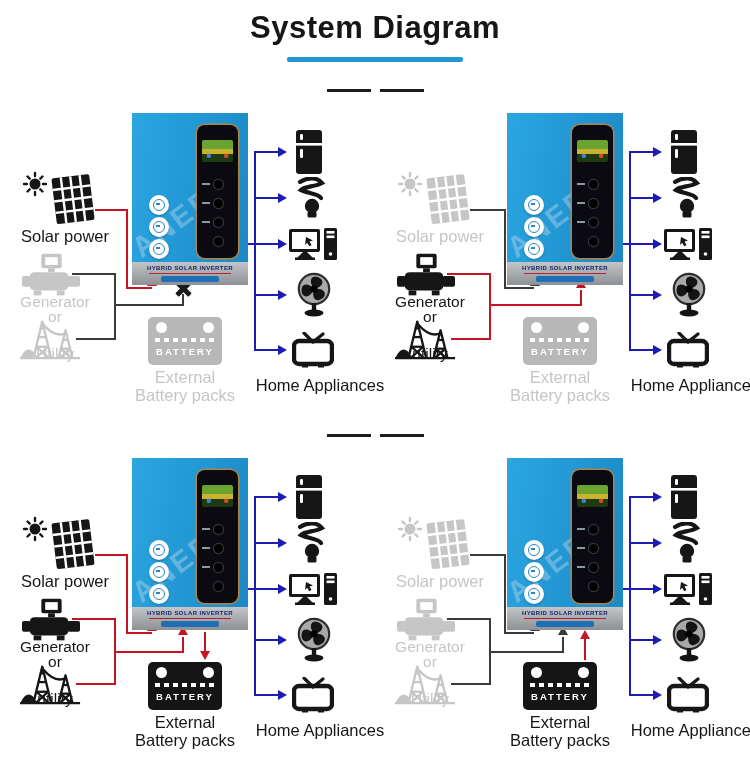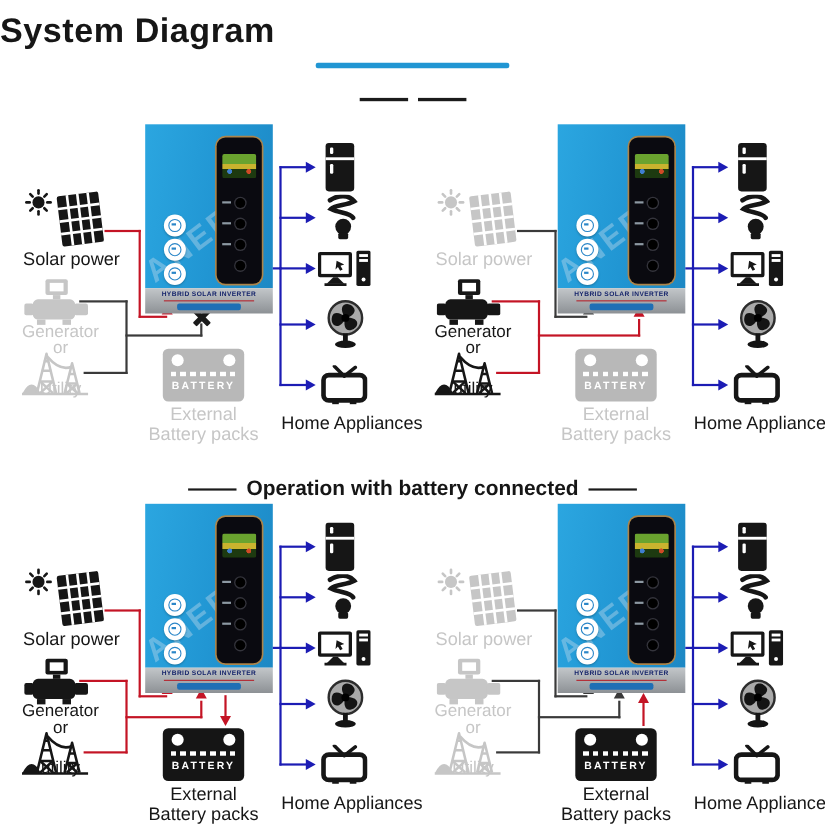--- a/index.html
+++ b/index.html
@@ -1,20 +1,20 @@
 <!DOCTYPE html>
 <html style="--accent-blue: #2196d3; --inverter-blue: #2196d3; --wire-active: #c41425; --wire-inactive: #3a3a3a; --appliance-connector: #1c1cb4; --inactive-gray: #c6c6c6; --text-dark: #161616;"><head>
 <meta charset="utf-8">
 <style>
   html,body{margin:0;padding:0}
   body{width:750px;height:764px;position:relative;background:#fff;
        font-family:"Liberation Sans",sans-serif;color:#161616;overflow:hidden}
 
   
-  .title{position:absolute;left:0;top:10px;width:750px;text-align:left;
+  .title{position:absolute;left:0;top:10px;width:750px;text-align:center;
          font-size:31px;font-weight:700;color:var(--text-dark,#161616);letter-spacing:.5px}
   .title-bar{position:absolute;left:287px;top:57px;width:176px;height:5px;
              background:var(--accent-blue,#2196d3);border-radius:2px}
   .sec-head{position:absolute;left:0;width:750px;display:flex;align-items:center;
             justify-content:center;gap:9px;font-size:19px;font-weight:700;color:var(--text-dark,#161616)}
   .hline{width:44px;height:2.5px;background:#1b1b1b}
 
   
   .panel{position:absolute;width:375px;height:306px}
   .grp{position:absolute;left:0;top:0;width:100%;height:100%;pointer-events:none}
@@ -179,21 +179,20 @@
 <div class="title">System Diagram</div>
 <div class="title-bar"></div>
 
 <div class="sec-head" style="top:89px">
   <span class="hline"></span>
   <span class="hline"></span>
 </div>
 
 <div class="sec-head" style="top:434px">
   <span class="hline"></span>
-  <span>Operation with battery connected</span>
   <span class="hline"></span>
 </div>
 
 <div class="panel" style="left:0;top:113px">
   <div class="grp on">
     <svg class="appl" style="left:20px;top:56px" width="80" height="58" viewBox="0 0 72 58">
         <use href="#ic-solar"></use>
       </svg>
     <div class="lbl" style="left:-5px;top:115px;width:140px">Solar power</div>
   </div>

